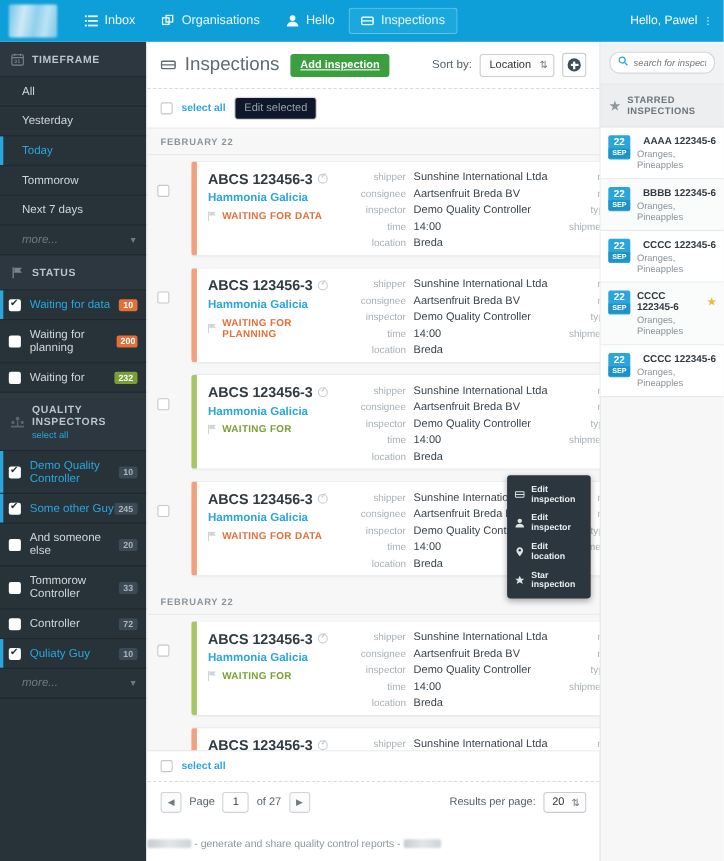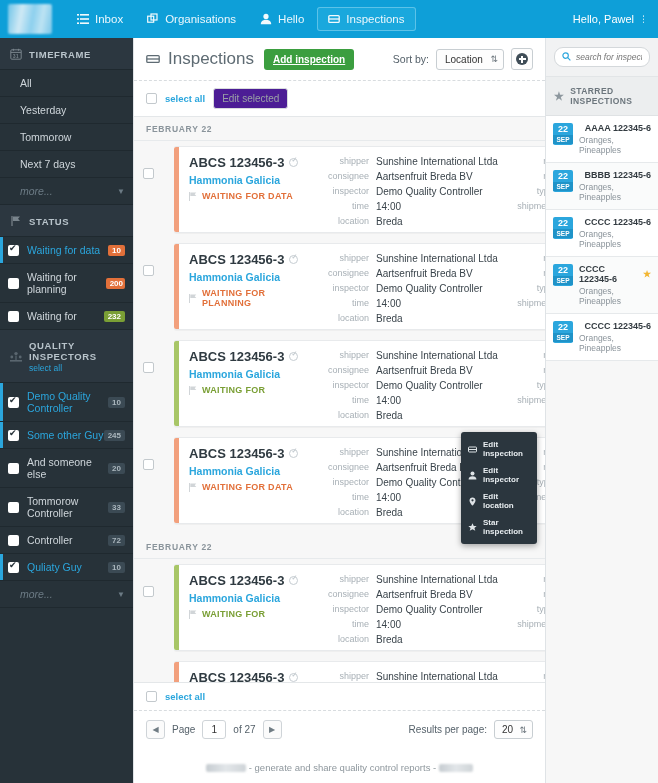--- a/index.html
+++ b/index.html
@@ -109,21 +109,21 @@
   .plus-circ:before { left:2.5px; right:2.5px; top:5px; height:2px; }
   .plus-circ:after { top:2.5px; bottom:2.5px; left:5px; width:2px; }
 
   .selbar {
     background:#fff; display:flex; align-items:center; gap:8px; padding:7px 12px;
     border-bottom:1px solid #e4e7e9; flex:0 0 auto;
   }
   .bchk { width:11px; height:11px; border:1px solid #c3c9cd; border-radius:2px; background:#fff; cursor:pointer; }
   .lnk { color:#2ba6dd; font-size:9.5px; font-weight:bold; cursor:pointer; }
   .btn-gray {
-    background:#4c1d95; border:1px solid #d9dcde; border-radius:3px; color:#9aa1a6;
+    background:#0f172a; border:1px solid #d9dcde; border-radius:3px; color:#9aa1a6;
     font-size:10px; padding:4px 8px; font-family:inherit; cursor:pointer;
   }
 
   .scroll { flex:1 1 auto; overflow:hidden; position:relative; }
 
   .daydiv {
     padding:7px 12px 6px 12px; font-size:8.5px; color:#8a949b; letter-spacing:.7px;
     font-weight:bold; background:#f7f7f7; border-bottom:1px solid #e7eaec;
   }
 
@@ -178,21 +178,21 @@
   .pbtn {
     width:19px; height:19px; border:1px solid #cfd4d8; border-radius:3px; background:#fbfbfb;
     display:flex; align-items:center; justify-content:center; font-size:8px; color:#707c84; cursor:pointer;
   }
   .plabel { font-size:10px; color:#55616a; }
   .pinput {
     width:24px; height:19px; border:1px solid #cfd4d8; border-radius:3px; background:#fff;
     text-align:center; font-size:10px; font-family:inherit; color:#333;
   }
   .pager .right { margin-left:auto; display:flex; align-items:center; gap:7px; }
-  .footer { text-align:center; padding:14px 0 10px; font-size:9.5px; color:#8e979d; background:#fff; }
+  .footer { text-align:left; padding:14px 0 10px; font-size:9.5px; color:#8e979d; background:#fff; }
   .blurtxt { display:inline-block; background:linear-gradient(90deg,#c6ccd1,#e2e6e9,#cfd4d8); color:transparent; border-radius:2px; filter:blur(1.1px); height:8px; vertical-align:middle;}
 
   
   .rside { width:113px; flex:0 0 113px; background:#f7f7f7; border-left:1px solid #dfe3e6; }
   .searchwrap { padding:9px 8px; background:#f1f2f3; border-bottom:1px solid #e2e5e7; }
   .searchbox {
     display:flex; align-items:center; gap:5px; background:#fff; border:1px solid #d4d8db;
     border-radius:9px; padding:3px 7px;
   }
   .searchbox input {
@@ -293,20 +293,23 @@
               <text x="6" y="9.6" font-size="4.5" fill="#b9c4cb" text-anchor="middle" font-family="sans-serif">31</text>
             </svg>
         </span>
         <span>TIMEFRAME</span>
       </div>
       <div class="sb-row">
         <span class="lbl">All</span>
       </div>
       <div class="sb-row">
         <span class="lbl">Yesterday</span>
+      </div>
+      <div class="sb-row sel">
+        <span class="lbl">Today</span>
       </div>
       <div class="sb-row">
         <span class="lbl">Tommorow</span>
       </div>
       <div class="sb-row">
         <span class="lbl">Next 7 days</span>
       </div>
       <div class="sb-row more">
         <span>more...</span>
         <span class="arr">▼</span>

